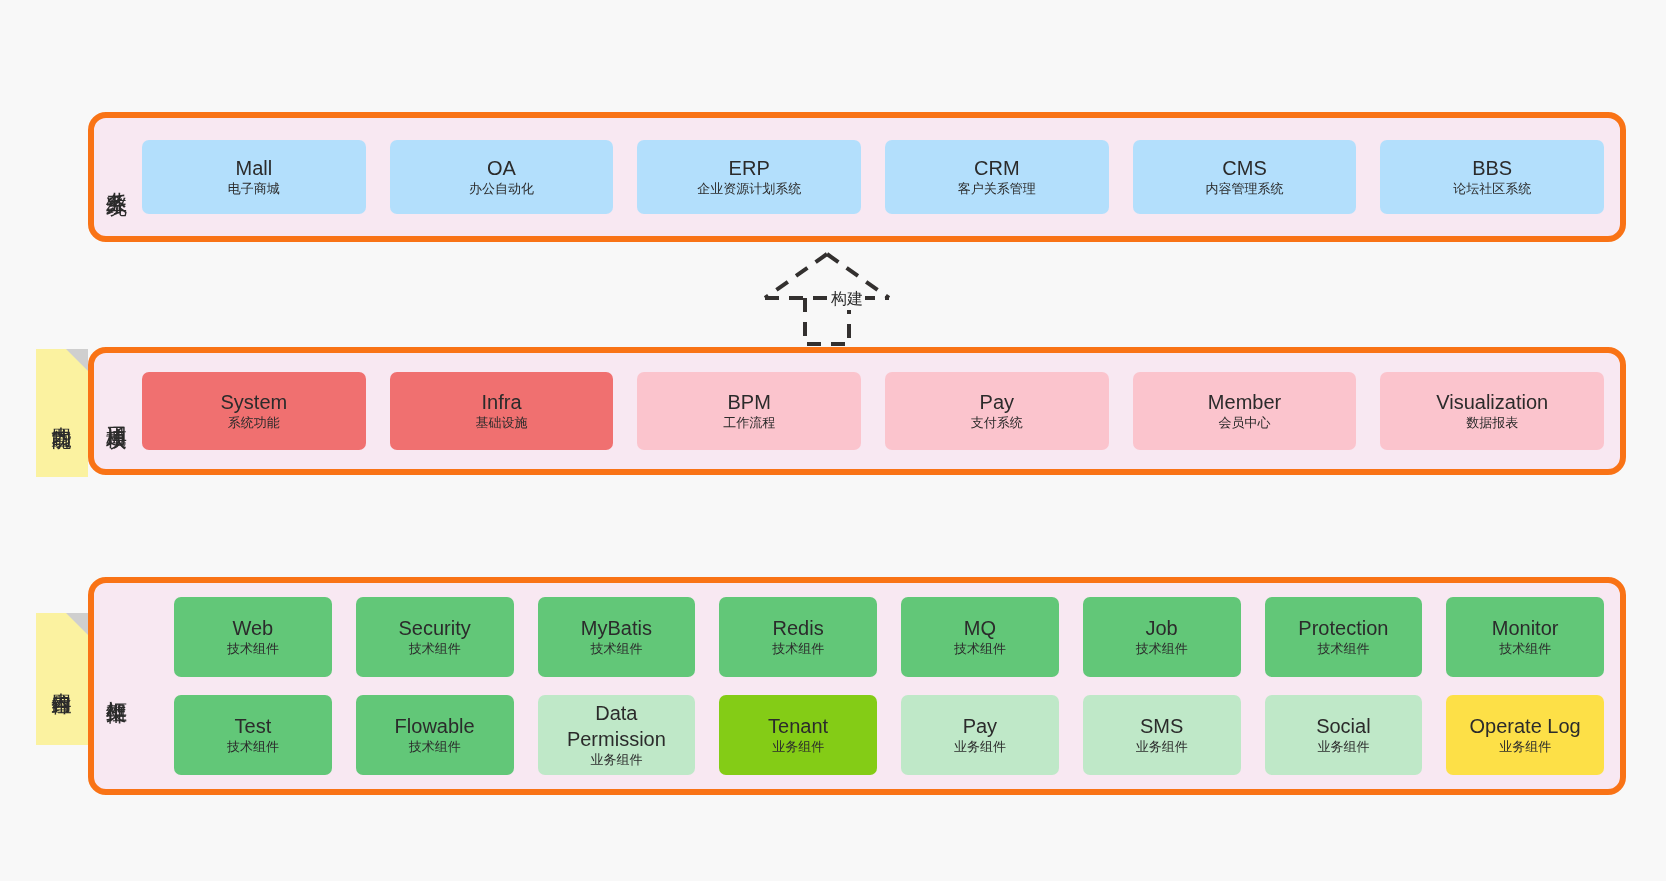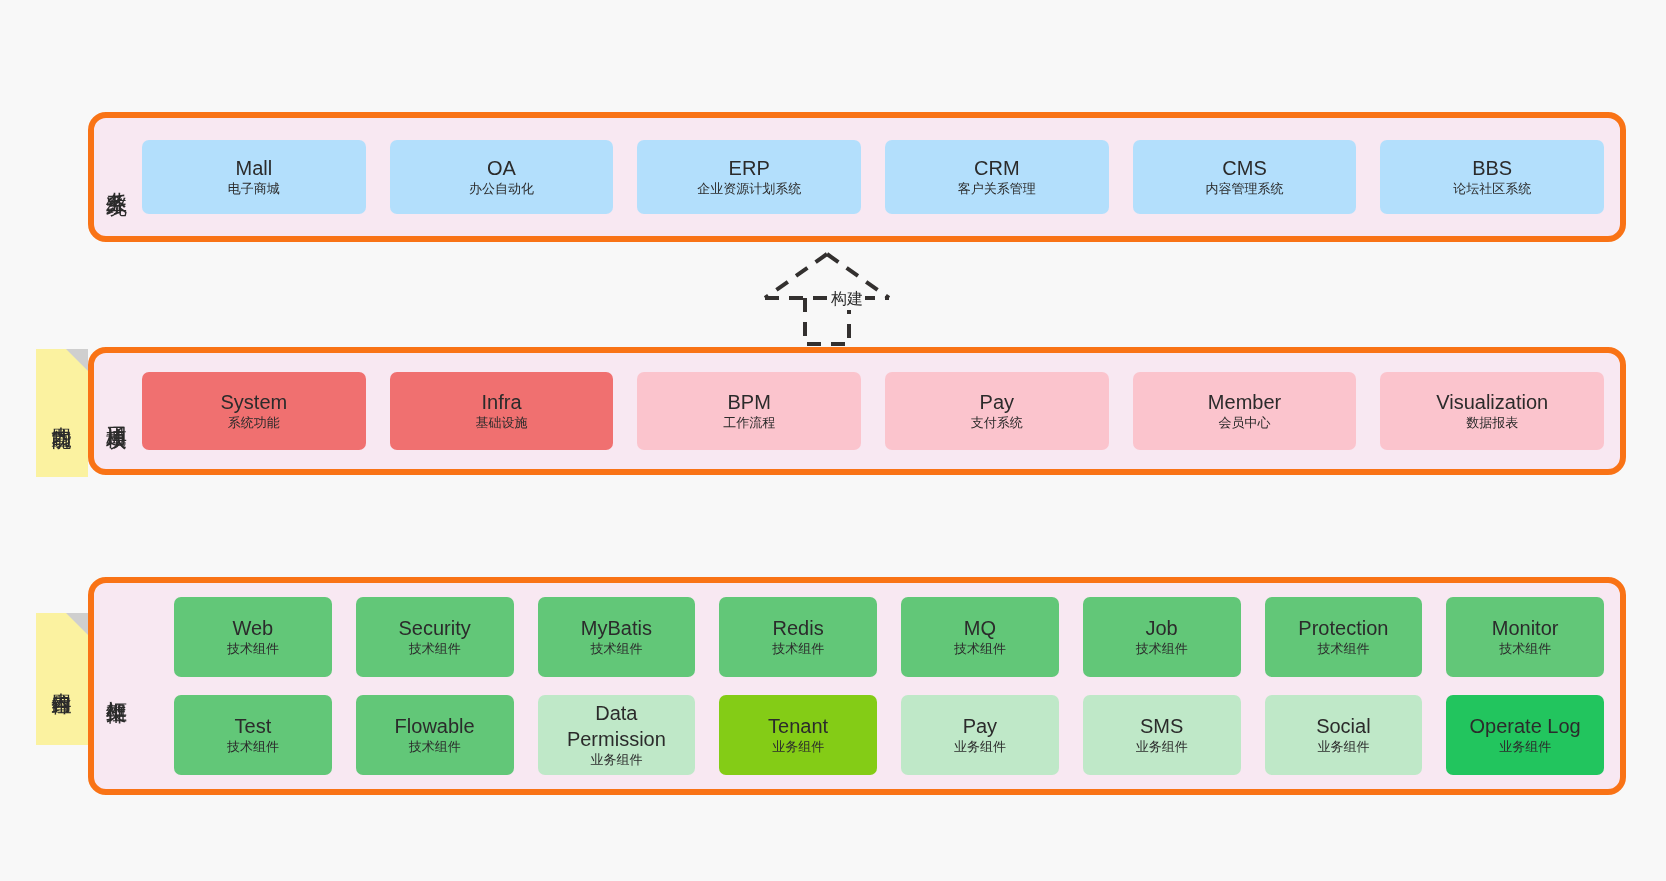--- a/index.html
+++ b/index.html
@@ -272,21 +272,21 @@
           <span class="sub">业务组件</span>
         </div>
         <div class="cell" style="background:#bfe8c8">
           <span>SMS</span>
           <span class="sub">业务组件</span>
         </div>
         <div class="cell" style="background:#bfe8c8">
           <span>Social</span>
           <span class="sub">业务组件</span>
         </div>
-        <div class="cell" style="background:#22c55e">
+        <div class="cell" style="background:#fde047">
           <span>Operate Log</span>
           <span class="sub">业务组件</span>
         </div>
       </div>
 
     </div>
   </div>
 
 </div>
 

